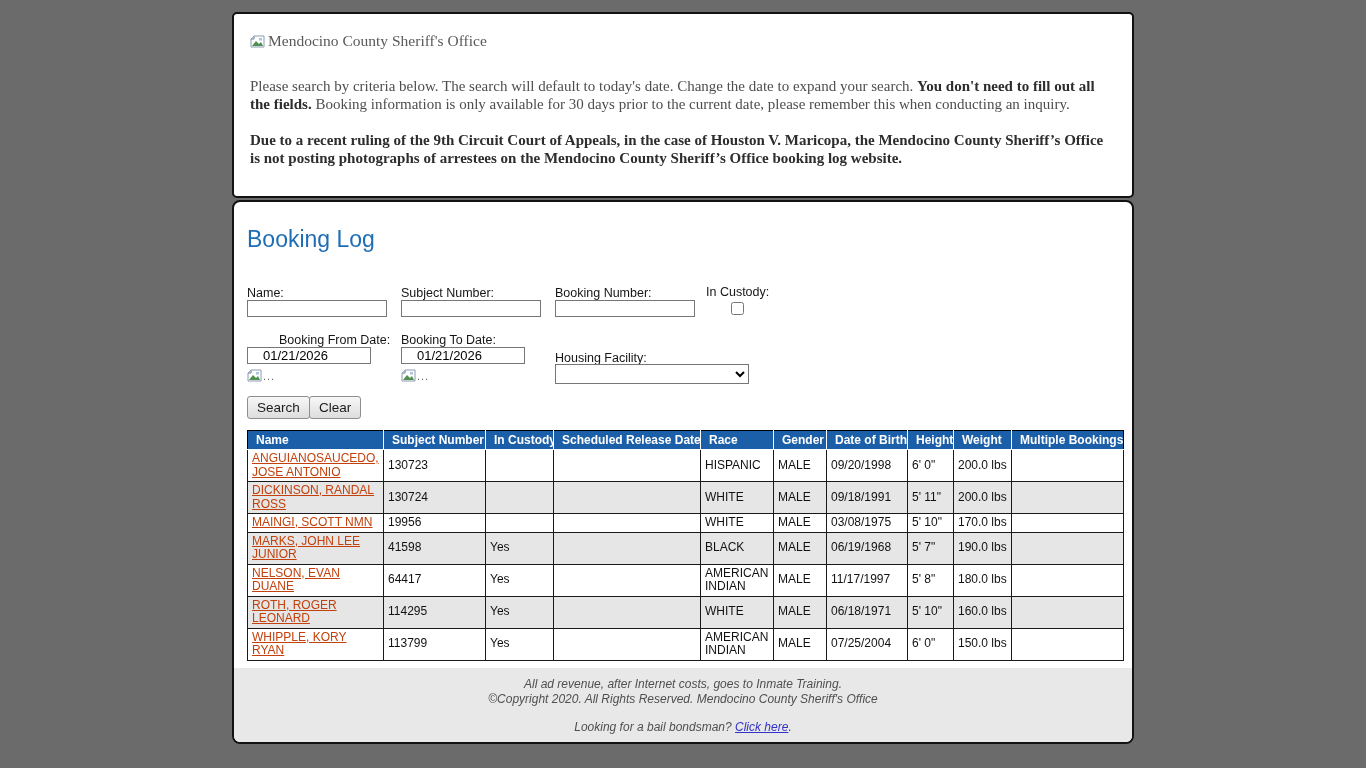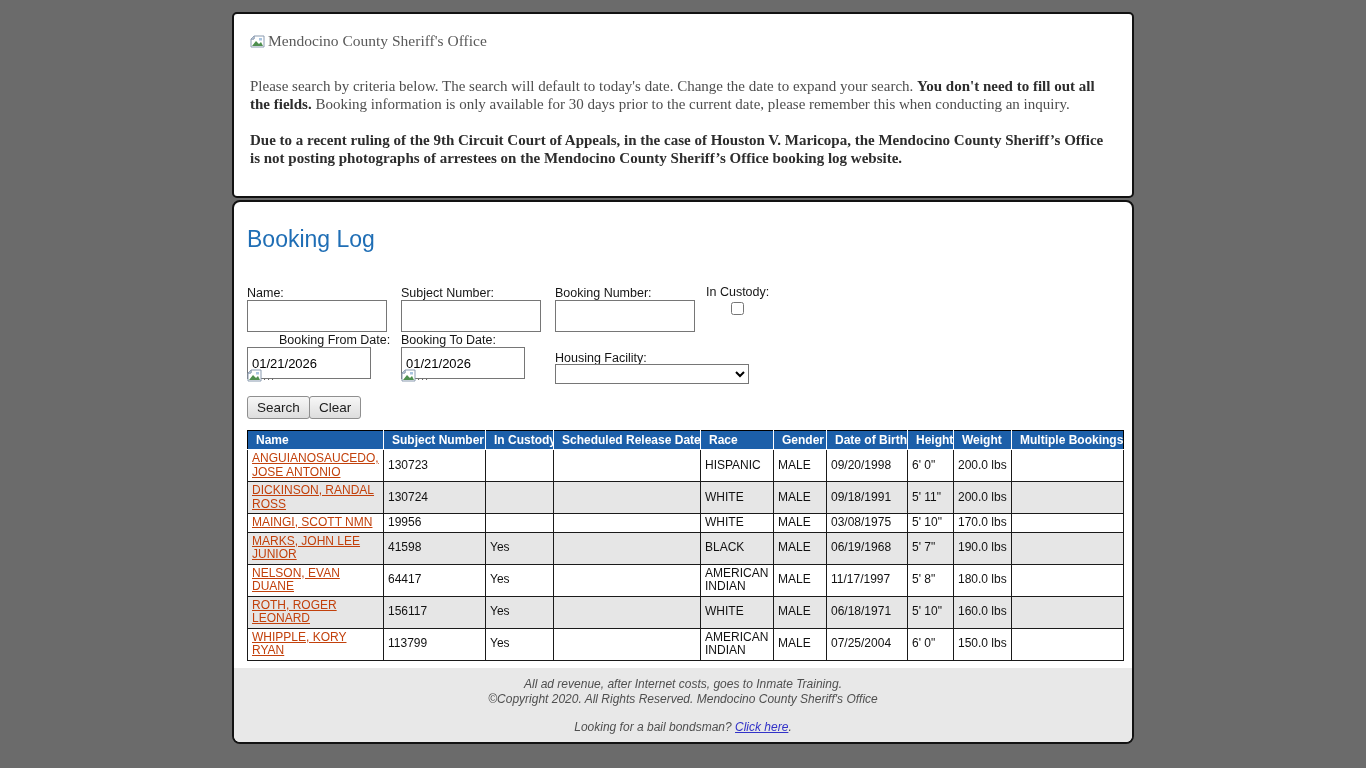--- a/index.html
+++ b/index.html
@@ -24,22 +24,22 @@
   .booking-panel {
     margin-top:2px; background:#fff; border:2px solid #121212; border-radius:8px;
     height:544px; overflow:hidden;
   }
   .booking-content { position:relative; height:466px;border-radius:30px; }
 
   .page-title { position:absolute; left:13px; top:24px;
     font-size:23px; font-weight:normal; color:#1F6EB5; }
 
   .fld-label { position:absolute; font-size:12.5px; color:#151515; }
-  .txt-input { position:absolute; height:32px; border:1px solid #767676;
-    background:#fff; font-size:13px; padding:0 4px; font-family:"Liberation Sans",sans-serif; }
+  .txt-input { position:absolute; height:17px; border:1px solid #767676;
+    background:#fff; font-size:13px; padding:0 15px; font-family:"Liberation Sans",sans-serif; }
   .w140 { width:140px; } .w124 { width:124px; }
 
   .chk { position:absolute; left:497px; top:100px; width:13px; height:13px; }
 
   .hf-select { position:absolute; left:321px; top:162px; width:194px; height:20px;
     border:1px solid #767676; background:#fff; font-size:13px; }
 
   .btn { position:absolute; top:194px; height:23px; font-size:13.5px;
     font-family:"Liberation Sans",sans-serif; color:#1c1c1c;
     border:1px solid #8f8f8f; border-radius:3px;
@@ -225,21 +225,21 @@
               <td></td>
               <td>AMERICAN INDIAN</td>
               <td>MALE</td>
               <td>11/17/1997</td>
               <td>5' 8"</td>
               <td>180.0 lbs</td>
               <td></td>
             </tr>
             <tr>
               <td><a href="#">ROTH, ROGER LEONARD</a></td>
-              <td>156117</td>
+              <td>114295</td>
               <td>Yes</td>
               <td></td>
               <td>WHITE</td>
               <td>MALE</td>
               <td>06/18/1971</td>
               <td>5' 10"</td>
               <td>160.0 lbs</td>
               <td></td>
             </tr>
             <tr>

